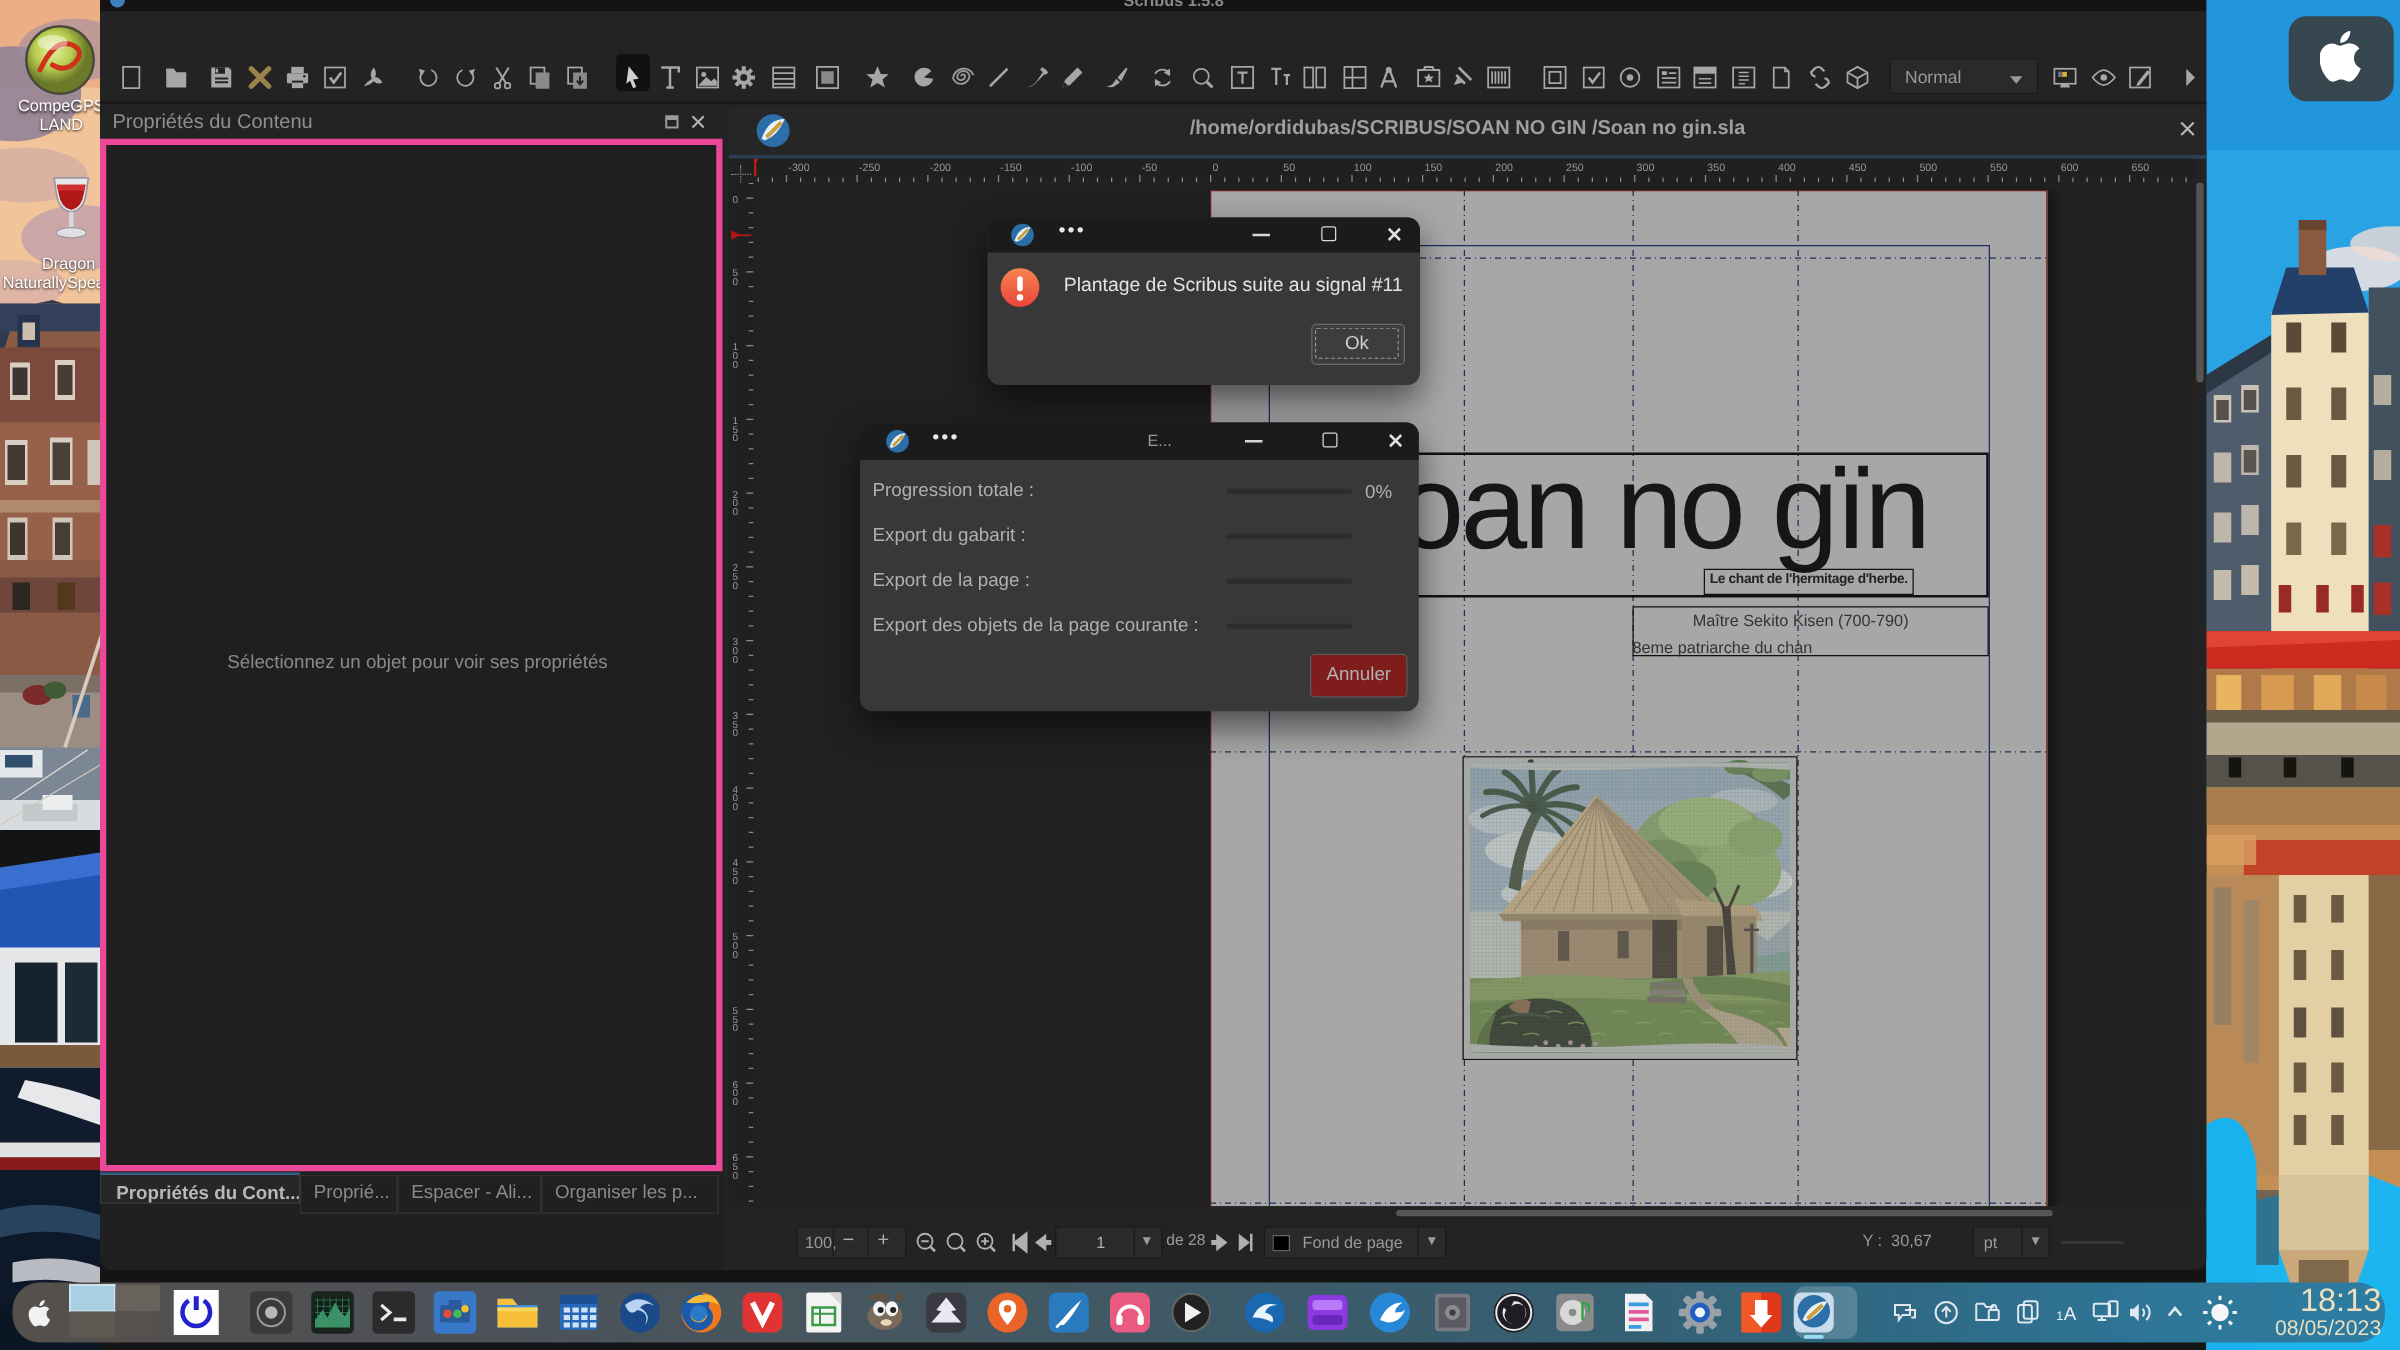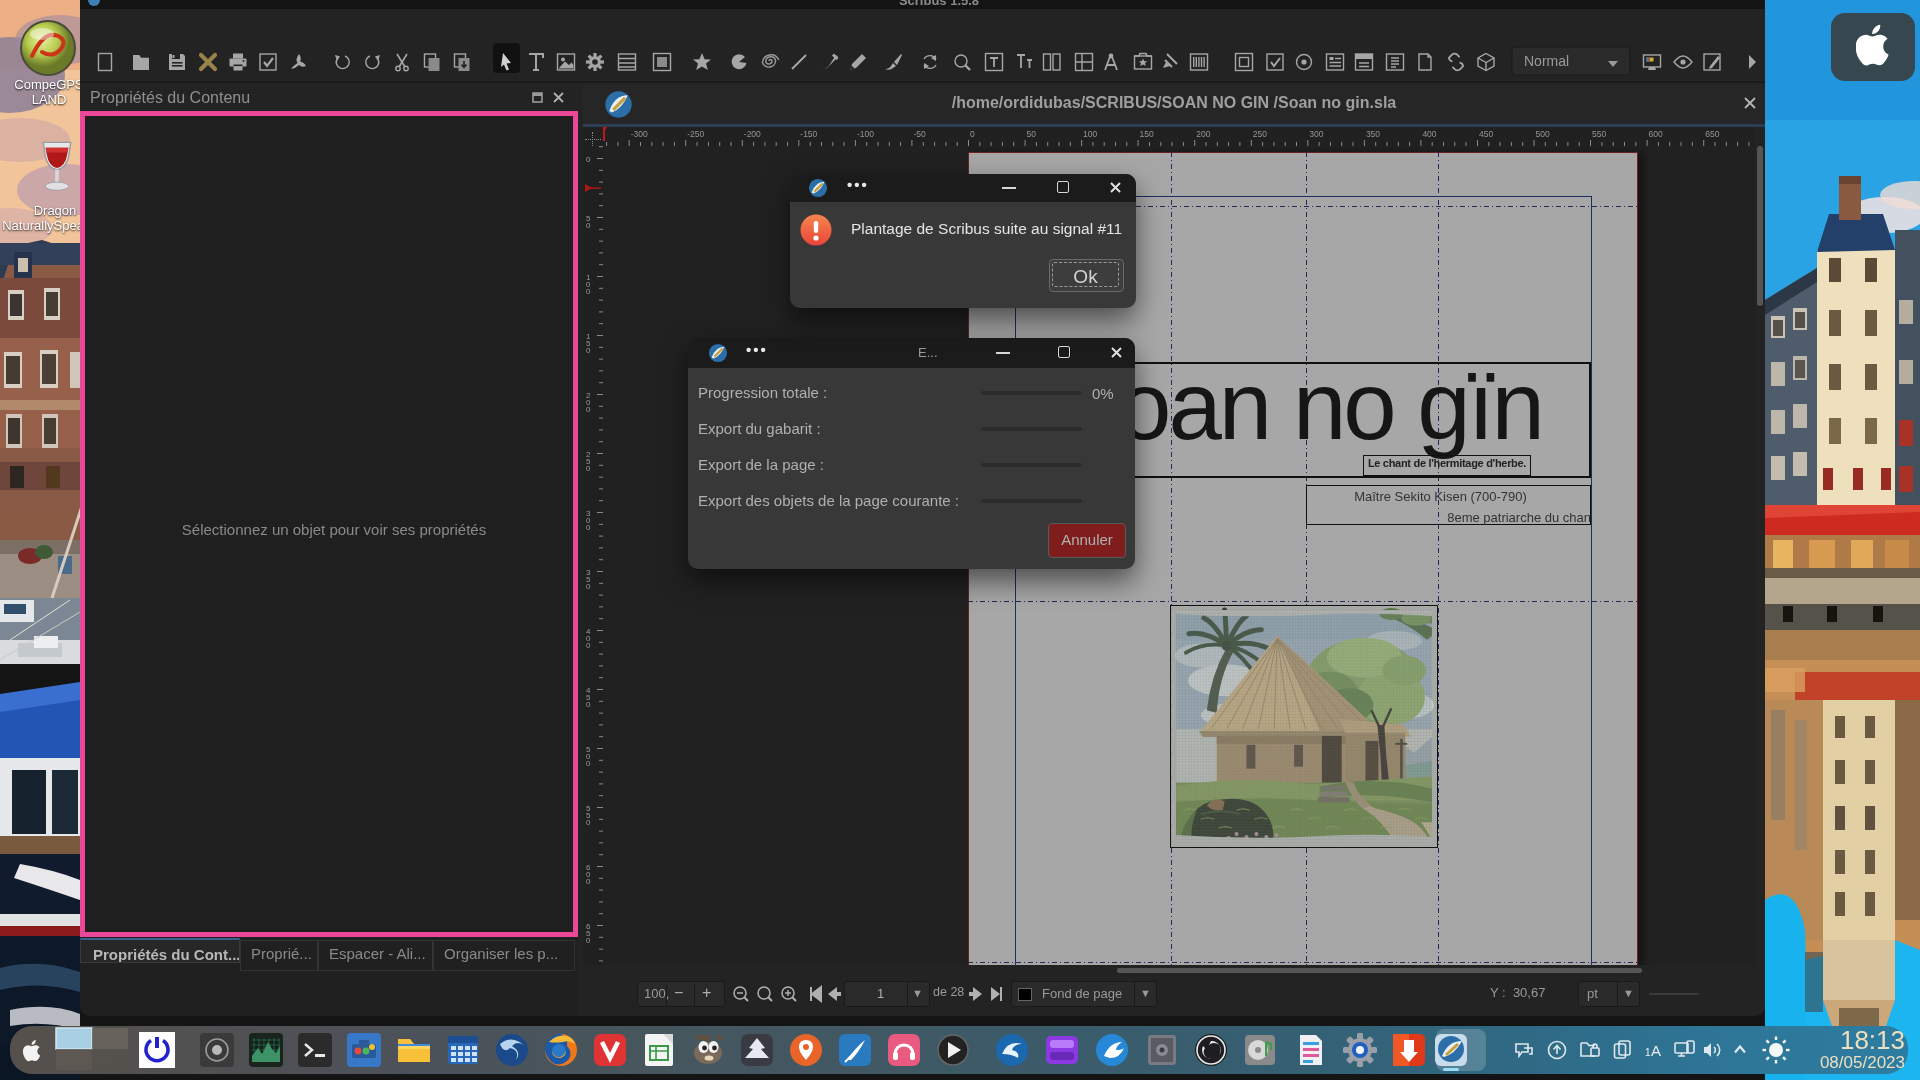--- a/index.html
+++ b/index.html
@@ -723,21 +723,21 @@
 
         <div class="abs" style="left:367px;top:216px;width:621px;height:116px;border:2px solid #111;"></div>
 
         <div class="abs" style="left:454px;top:212px;width:700px;height:110px;overflow:visible;font-size:96px;color:#161616;letter-spacing:-3px;line-height:96px;white-space:nowrap;">Soan no gïn</div>
 
         <div class="abs" style="left:760px;top:309px;width:168px;height:21px;border:1.5px solid #111;"></div>
         <div class="abs" style="left:762px;top:311px;width:164px;text-align:center;font-size:11px;font-weight:bold;letter-spacing:-0.3px;color:#222;white-space:nowrap;">Le chant de l'hermitage d'herbe.</div>
 
         <div class="abs" style="left:703px;top:339px;width:285px;height:40px;border:1.5px solid #111;"></div>
         <div class="abs" style="left:703px;top:343px;width:269px;text-align:center;font-size:13px;color:#333;">Maître Sekito Kisen (700-790)</div>
-        <div class="abs" style="left:703px;top:364px;width:285px;text-align:right;font-size:13px;color:#333;">8eme patriarche du chan</div>
+        <div class="abs" style="left:703px;top:364px;width:285px;text-align:left;font-size:13px;color:#333;">8eme patriarche du chan</div>
 
         <svg class="abs" style="left:567px;top:459px;border:1px solid #111" width="268" height="243" viewBox="0 0 268 243" id="hutimg">
             <rect x="0" y="0" width="268" height="243" fill="#a5a8a4"></rect>
             <rect x="5" y="4" width="258" height="234" fill="#b6bbb5"></rect>
             <rect x="5" y="4" width="258" height="120" fill="#93a6b2"></rect>
             <rect x="5" y="4" width="258" height="30" fill="#89a0ae"></rect>
             <ellipse cx="55" cy="75" rx="38" ry="16" fill="#ccd2d0" opacity="0.9"></ellipse>
             <ellipse cx="110" cy="95" rx="48" ry="18" fill="#ccd2d0" opacity="0.85"></ellipse>
             <ellipse cx="185" cy="55" rx="40" ry="14" fill="#ccd2d0" opacity="0.7"></ellipse>
             <ellipse cx="150" cy="105" rx="52" ry="16" fill="#ccd2d0" opacity="0.9"></ellipse>
@@ -1125,21 +1125,21 @@
         <stop offset="0%" stop-color="#f8854f"></stop>
             <stop offset="100%" stop-color="#e8443a"></stop>
       </linearGradient>
         </defs>
       <circle cx="16" cy="16" r="15.5" fill="url(#warng)"></circle>
       <rect x="13.8" y="7" width="4.4" height="12" rx="2.2" fill="#fff"></rect>
       <circle cx="16" cy="24" r="2.6" fill="#fff"></circle>
     </svg>
     <div class="abs" style="left:61px;top:46px;color:#e4e4e4;font-size:15.5px;">Plantage de Scribus suite au signal #11</div>
     <div class="abs" style="left:259px;top:85px;width:75px;height:33px;border:1px solid #6a6a6a;border-radius:4px;background:#3d3d3d;">
-      <div class="abs" style="left:2px;top:2px;width:67px;height:25px;border:1px dashed #9a9a9a;border-radius:2px;text-align:center;color:#d0d0d0;font-size:19px;padding-top:3px;">Ok</div>
+      <div class="abs" style="left:2px;top:2px;width:67px;height:25px;border:1px dashed #9a9a9a;border-radius:2px;text-align:center;color:#d0d0d0;font-size:15px;padding-top:3px;">Ok</div>
     </div>
   </div>
 
   <div class="abs" id="taskbar" style="left:10px;top:1026px;width:1898px;height:48px;border-radius:22px;background:linear-gradient(90deg,#55504b 0%,#4e5158 18%,#46565e 35%,#3d5a68 52%,#356073 68%,#2f6a85 80%,#2e7596 90%,#2d7da2 100%);">
     <svg class="abs" style="left:0;top:0" width="1898" height="48" id="taskicons">
         <g transform="translate(22,24)">
           <path fill="#f2f2f2" transform="scale(0.52) translate(-17,-22)" d="M 27.2,24.6 c 0,-5.2 4.2,-7.7 4.4,-7.8 -2.4,-3.5 -6.1,-4 -7.4,-4.1 -3.2,-0.3 -6.2,1.9 -7.8,1.9 -1.6,0 -4.1,-1.8 -6.7,-1.8 -3.4,0.1 -6.6,2 -8.4,5.1 -3.6,6.2 -0.9,15.4 2.6,20.4 1.7,2.5 3.7,5.2 6.4,5.1 2.6,-0.1 3.5,-1.7 6.6,-1.7 3.1,0 4,1.7 6.7,1.6 2.8,-0.1 4.5,-2.5 6.2,-5 2,-2.8 2.8,-5.6 2.8,-5.7 -0.1,0 -5.4,-2.1 -5.4,-8 z M 22.1,9.3 c 1.4,-1.7 2.4,-4.1 2.1,-6.5 -2,0.1 -4.5,1.4 -5.9,3.1 -1.3,1.5 -2.4,3.9 -2.1,6.2 2.2,0.2 4.5,-1.1 5.9,-2.8 z"></path>
         </g>
         <rect x="46" y="2" width="36" height="21" fill="#a9cfe2" stroke="#cfe8f4" stroke-width="1.5"></rect>
         <rect x="82" y="2" width="36" height="21" fill="#6b655e" opacity="0.85"></rect>

